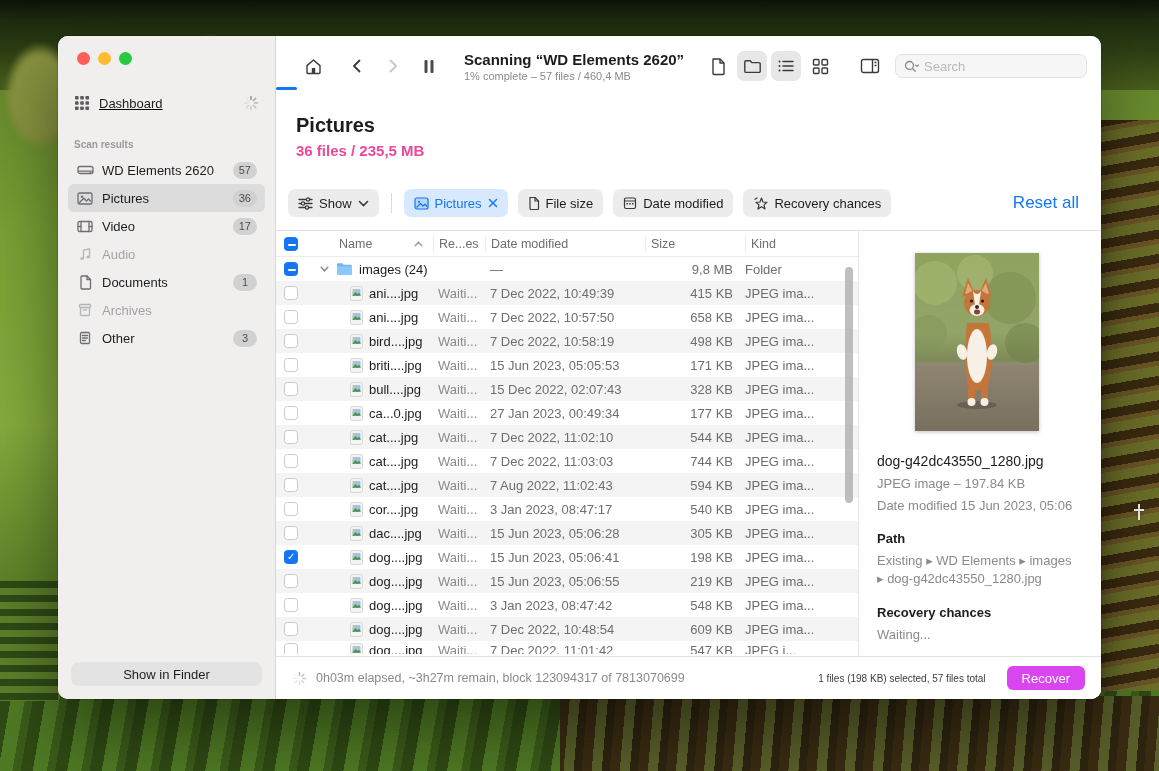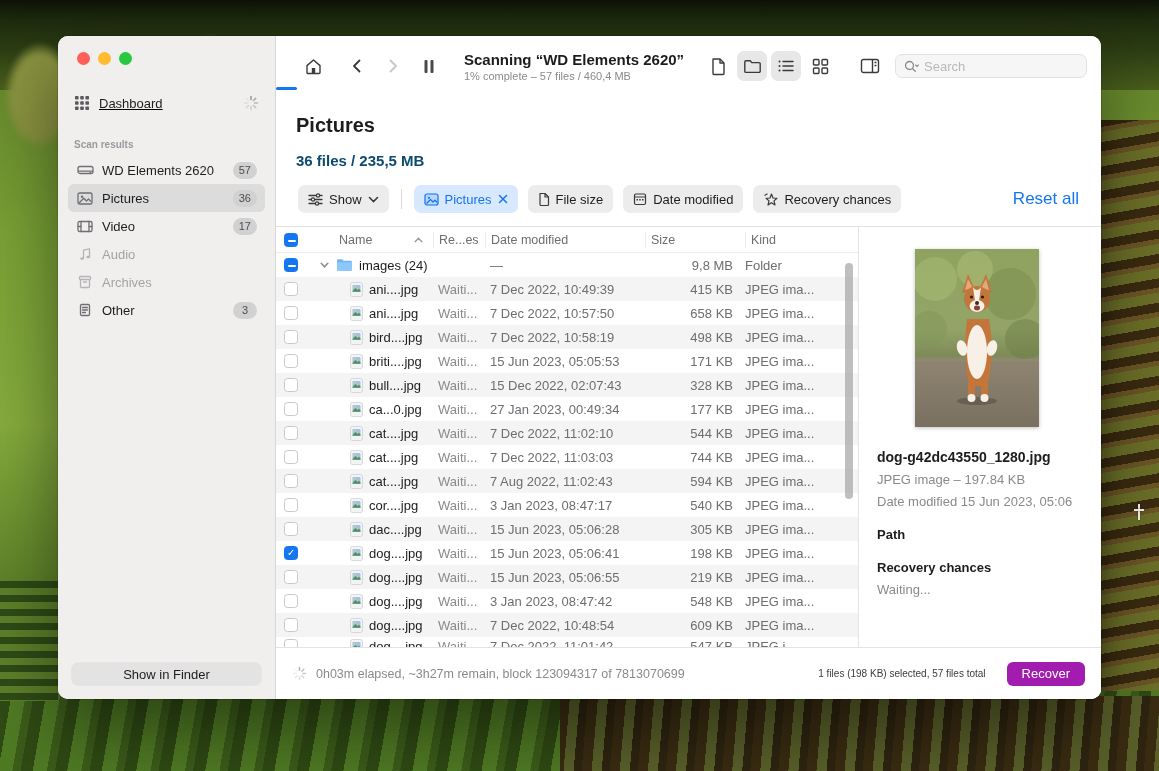--- a/index.html
+++ b/index.html
@@ -74,23 +74,23 @@
   .tb-title .t1{font-size:15px;font-weight:bold;color:var(--txt);}
   .tb-title .t2{font-size:11px;color:#8a8a8e;margin-top:2px;}
   .searchbox{width:192px;height:24px;border-radius:7px;background:#f7f6f6;border:1px solid #e3e2e2;
     display:flex;align-items:center;padding:0 8px;margin-left:10px;color:#b0b0b3;}
   .searchbox input{border:none;outline:none;background:transparent;font-size:13px;width:100%;margin-left:5px;color:#333;}
   .searchbox input::placeholder{color:#b9b9bc;}
   .progress-line{position:absolute;left:0;top:51px;height:3px;width:21px;background:var(--accent);border-radius:2px;}
 
   .content-head{padding:18px 0 0 20px;}
   .content-head .h1{font-size:20px;font-weight:bold;color:var(--txt);}
-  .content-head .h2{font-size:15px;font-weight:bold;color:#0c4a6e;margin-top:15px;}
-
-  .filterbar{display:flex;align-items:center;gap:10px;padding:0 22px 0 22px;margin-top:14px;height:32px;}
+  .content-head .h2{font-size:15px;font-weight:bold;color:#ec4899;margin-top:5px;}
+
+  .filterbar{display:flex;align-items:center;gap:10px;padding:0 22px 0 12px;margin-top:28px;height:32px;}
   .fbtn{height:28px;border-radius:7px;background:#ececec;display:flex;align-items:center;gap:6px;
     padding:0 10px;font-size:13px;color:var(--txt);border:none;}
   .fbtn .ic{display:flex;color:#3a3a3c;}
   .fbtn.chip-blue{background:#d8e8fe;color:var(--accent);}
   .fbtn.chip-blue .ic{color:var(--accent);}
   .fdivider{width:1px;height:20px;background:#d9d9d9;margin:0 2px;}
   .reset-all{margin-left:auto;font-size:17px;color:var(--accent);background:none;border:none;}
 
   .body-split{flex:1;display:flex;border-top:1px solid #e2e2e2;margin-top:11px;overflow:hidden;}
   .table-wrap{width:582px;flex:0 0 582px;position:relative;overflow:hidden;}
@@ -119,31 +119,31 @@
   .checkbox{width:14px;height:14px;border-radius:3.5px;background:#fff;border:1px solid #c9c9cb;position:relative;}
   .checkbox.mixed,.checkbox.on{background:var(--accent);border-color:var(--accent);}
   .checkbox.mixed:after{content:"";position:absolute;left:3px;top:6px;width:8px;height:2px;background:#fff;border-radius:1px;}
   .checkbox.on:after{content:"✓";position:absolute;left:2px;top:0px;color:#fff;font-size:10px;font-weight:bold;}
 
   .vscroll{position:absolute;right:5px;top:36px;width:8px;height:236px;border-radius:4px;background:#a9a9ab;opacity:.75;}
 
   
   .details{flex:1;border-left:1px solid #e5e5e5;padding:22px 24px 0 18px;overflow:hidden;}
   .preview{width:124px;height:178px;margin:0 auto;box-shadow:0 1px 4px rgba(0,0,0,.25);display:block;}
-  .dt-name{font-size:14px;font-weight:bold;color:var(--txt);margin-top:22px;word-break:break-all;}
+  .dt-name{font-size:14px;font-weight:normal;color:var(--txt);margin-top:22px;word-break:break-all;}
   .dt-line{font-size:13px;color:#8a8a8e;margin-top:7px;}
   .dt-h{font-size:13px;font-weight:bold;color:var(--txt);margin-top:18px;}
   .dt-path{font-size:13px;color:#8a8a8e;margin-top:6px;line-height:1.35;word-break:break-all;}
 
   
-  .statusbar{height:52px;border-top:1px solid #e3e3e3;display:flex;align-items:center;padding:0 16px;gap:9px;background:#fff;}
+  .statusbar{height:43px;border-top:1px solid #e3e3e3;display:flex;align-items:center;padding:0 16px;gap:9px;background:#fff;}
   .status-text{font-size:12.5px;color:#8a8a8e;}
   .sel-text{font-size:10px;color:#3c3c3e;margin-left:auto;}
   .recover-btn{margin-left:12px;height:24px;padding:0 15px;border:none;border-radius:6px;
-    background:#a21caf;color:#fff;font-size:13px;}
+    background:#d946ef;color:#fff;font-size:13px;}
 
   svg{display:block;}
 </style>
 </head>
 <body>
 
 <div class="wp">
   <div class="wp-base"></div>
   <div class="wp-top"></div>
   <div class="wp-trees"></div>
@@ -233,20 +233,30 @@
         <div class="sb-item dim">
     <span class="ic">
             <svg width="13" height="14" viewBox="0 0 13 14" fill="none" stroke="currentColor" stroke-width="1.3" stroke-linejoin="round" stroke-linecap="round">
               <path d="M4.5 11.5 V3.2 L10.5 1.8 V10"></path>
               <ellipse cx="3" cy="11.6" rx="1.7" ry="1.4" fill="currentColor" stroke="none"></ellipse>
               <ellipse cx="9" cy="10.1" rx="1.7" ry="1.4" fill="currentColor" stroke="none"></ellipse>
             </svg>
           </span>
     <span class="lbl">Audio</span>
 
+  </div>
+        <div class="sb-item">
+    <span class="ic">
+            <svg width="13" height="15" viewBox="0 0 13 15" fill="none" stroke="currentColor" stroke-width="1.3" stroke-linejoin="round" stroke-linecap="round">
+              <path d="M2 2 a1 1 0 0 1 1 -1 h5 l3.5 3.5 v8.5 a1 1 0 0 1 -1 1 H3 a1 1 0 0 1 -1 -1 Z"></path>
+              <polyline points="8,1 8,4.5 11.5,4.5"></polyline>
+            </svg>
+          </span>
+    <span class="lbl">Documents</span>
+    <span class="badge">1</span>
   </div>
         <div class="sb-item dim">
     <span class="ic">
             <svg width="14" height="14" viewBox="0 0 14 14" fill="none" stroke="currentColor" stroke-width="1.3" stroke-linejoin="round" stroke-linecap="round">
               <rect x="1.5" y="1.5" width="11" height="3" rx="0.8"></rect>
               <path d="M2.5 4.5 v7 a1 1 0 0 0 1 1 h7 a1 1 0 0 0 1 -1 v-7"></path>
               <line x1="5.5" y1="7" x2="8.5" y2="7"></line>
             </svg>
           </span>
     <span class="lbl">Archives</span>
@@ -860,20 +870,21 @@
           <circle cx="56.5" cy="48" r="1.6" fill="#2c1d12"></circle>
           <circle cx="67.5" cy="48" r="1.6" fill="#2c1d12"></circle>
           <circle cx="62" cy="54" r="2" fill="#3a2a1f"></circle>
           <ellipse cx="62" cy="59" rx="3" ry="2.4" fill="#8a4030"></ellipse>
         </svg>
 
         <div class="dt-name">dog-g42dc43550_1280.jpg</div>
         <div class="dt-line">JPEG image – 197.84 KB</div>
         <div class="dt-line">Date modified 15 Jun 2023, 05:06</div>
         <div class="dt-h">Path</div>
+        <div class="dt-path">Existing ▸ WD Elements ▸ images ▸ dog-g42dc43550_1280.jpg</div>
         <div class="dt-h">Recovery chances</div>
         <div class="dt-line">Waiting...</div>
       </div>
     </div>
 
     <div class="statusbar">
       <span>
         <svg width="15" height="15" viewBox="0 0 16 16" stroke="#b0b0b3" stroke-width="1.6" stroke-linecap="round">
           <line x1="8" y1="1.5" x2="8" y2="4.5" opacity=".95"></line>
             <line x1="12.6" y1="3.4" x2="10.5" y2="5.5" opacity=".8"></line>

